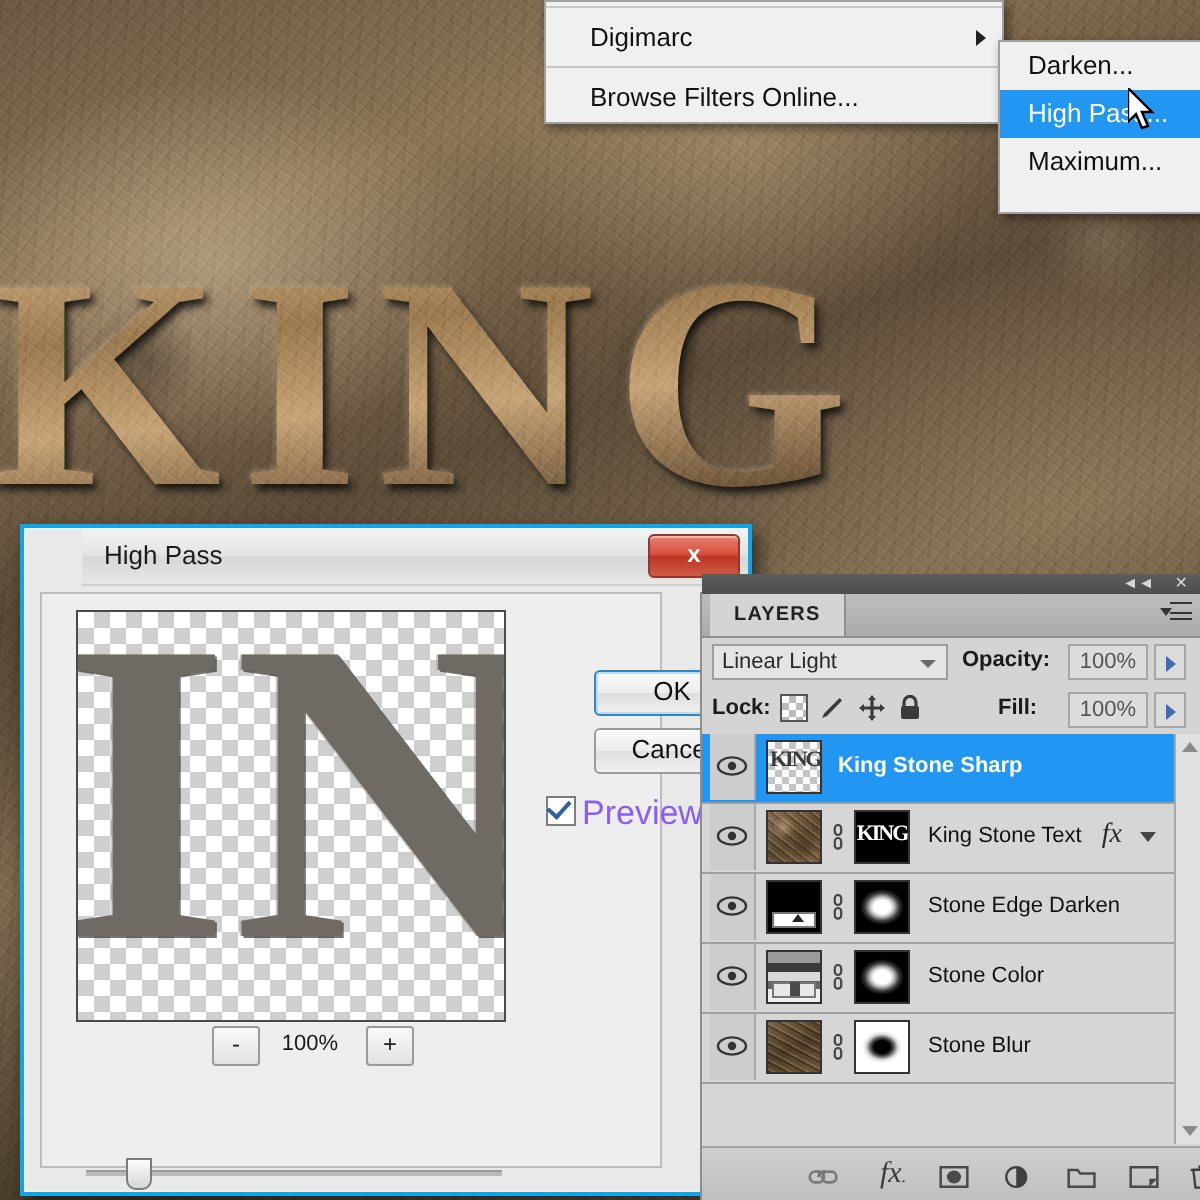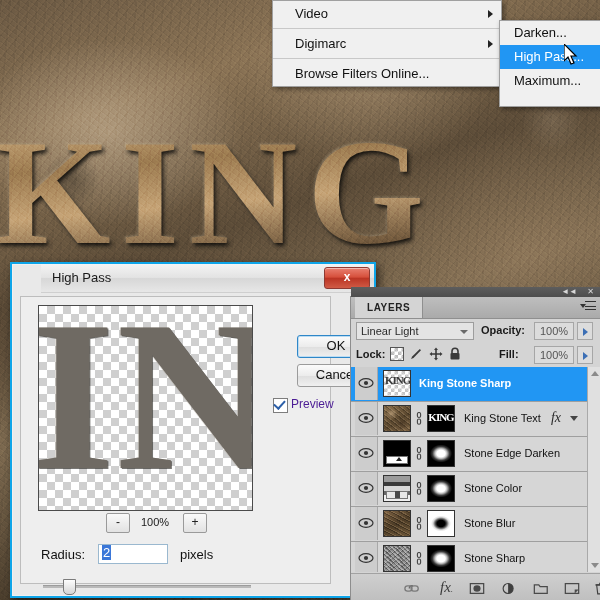--- a/index.html
+++ b/index.html
@@ -180,21 +180,21 @@
   #btn-cancel{left:252px;top:67px;}
   #preview-check-row{position:absolute;left:252px;top:100px;width:90px;height:18px;}
   #pv-box{
     position:absolute;left:0;top:1px;width:13px;height:13px;
     border:1px solid #7d7d7d;background:#fff;
   }
   #pv-box .tick{
     position:absolute;left:2px;top:-1px;width:5px;height:9px;
     border:solid #2c5fa8;border-width:0 2px 2px 0;transform:rotate(42deg);
   }
-  #pv-label{position:absolute;left:18px;top:0;font-size:12px;color:#4c1d95;text-align:right;}
+  #pv-label{position:absolute;left:18px;top:0;font-size:17px;color:#8b5cf6;text-align:right;}
 
   
   #panel{
     position:absolute;left:350px;top:296px;width:250px;height:304px;
     background:#d4d4d4;border-left:1px solid #8d8d8d;border-top:1px solid #8d8d8d;
     font-size:11px;color:#1a1a1a;
   }
   #panel-topbar{
     position:absolute;left:0;top:-10px;width:250px;height:10px;
     background:linear-gradient(180deg,#5d5d5d,#4d4d4d);
@@ -359,24 +359,20 @@
 
 <div id="root">
 
   <div id="canvas">
     <div class="mottle"></div>
     <div id="kingtext">KING</div>
     <div class="grain"></div>
   </div>
 
   <div class="menu" id="menu-main">
-    <div class="mi">
-      <span>Video</span>
-      <span class="arr"></span>
-    </div>
     <div class="sep"></div>
     <div class="mi">
       <span>Digimarc</span>
       <span class="arr"></span>
     </div>
     <div class="sep"></div>
     <div class="mi">
       <span>Browse Filters Online...</span>
     </div>
   </div>
@@ -412,25 +408,20 @@
           <div id="preview-letters">IN</div>
           <div class="tex"></div>
         </div>
 
         <div id="zoom-row">
           <div class="zbtn" id="zoom-minus">-</div>
           <div id="zoom-val">100%</div>
           <div class="zbtn" id="zoom-plus">+</div>
         </div>
 
-        <div id="radius-row">
-          <div id="radius-label">Radius:</div>
-          <div id="radius-input"><span class="selval">2</span></div>
-          <div id="radius-units">pixels</div>
-        </div>
 
         <div id="slider">
           <div class="track"></div>
           <div class="thumb"></div>
         </div>
 
         <div class="dbtn" id="btn-ok">OK</div>
         <div class="dbtn" id="btn-cancel">Cancel</div>
         <div id="preview-check-row">
           <div id="pv-box">
@@ -576,35 +567,20 @@
         </div>
         <div class="thumb th1 tx-blur"></div>
         <svg class="linkic" viewBox="0 0 8 13">
           <rect x="2.4" y="0.5" width="3.2" height="5" rx="1.6" fill="none" stroke="#444" stroke-width="1.1"></rect>
           <rect x="2.4" y="7" width="3.2" height="5.3" rx="1.6" fill="none" stroke="#444" stroke-width="1.1"></rect>
         </svg>
         <div class="thumb th2 msk-black"></div>
         <div class="lname">Stone Blur</div>
       </div>
 
-      <div class="lrow">
-        <div class="eye">
-          <svg width="16" height="12" viewBox="0 0 16 12">
-            <ellipse cx="8" cy="6" rx="7" ry="4.3" fill="none" stroke="#333" stroke-width="1.2"></ellipse>
-            <circle cx="8" cy="6" r="2.1" fill="#333"></circle>
-          </svg>
-        </div>
-        <div class="thumb th1 tx-sharp"></div>
-        <svg class="linkic" viewBox="0 0 8 13">
-          <rect x="2.4" y="0.5" width="3.2" height="5" rx="1.6" fill="none" stroke="#444" stroke-width="1.1"></rect>
-          <rect x="2.4" y="7" width="3.2" height="5.3" rx="1.6" fill="none" stroke="#444" stroke-width="1.1"></rect>
-        </svg>
-        <div class="thumb th2 msk-white"></div>
-        <div class="lname">Stone Sharp</div>
-      </div>
 
     </div>
 
     <div id="list-scroll">
       <span class="up"></span>
       <span class="dn"></span>
     </div>
 
     <div id="panel-bottom">
       <svg class="pbslot" style="left:53px" viewBox="0 0 18 14">

